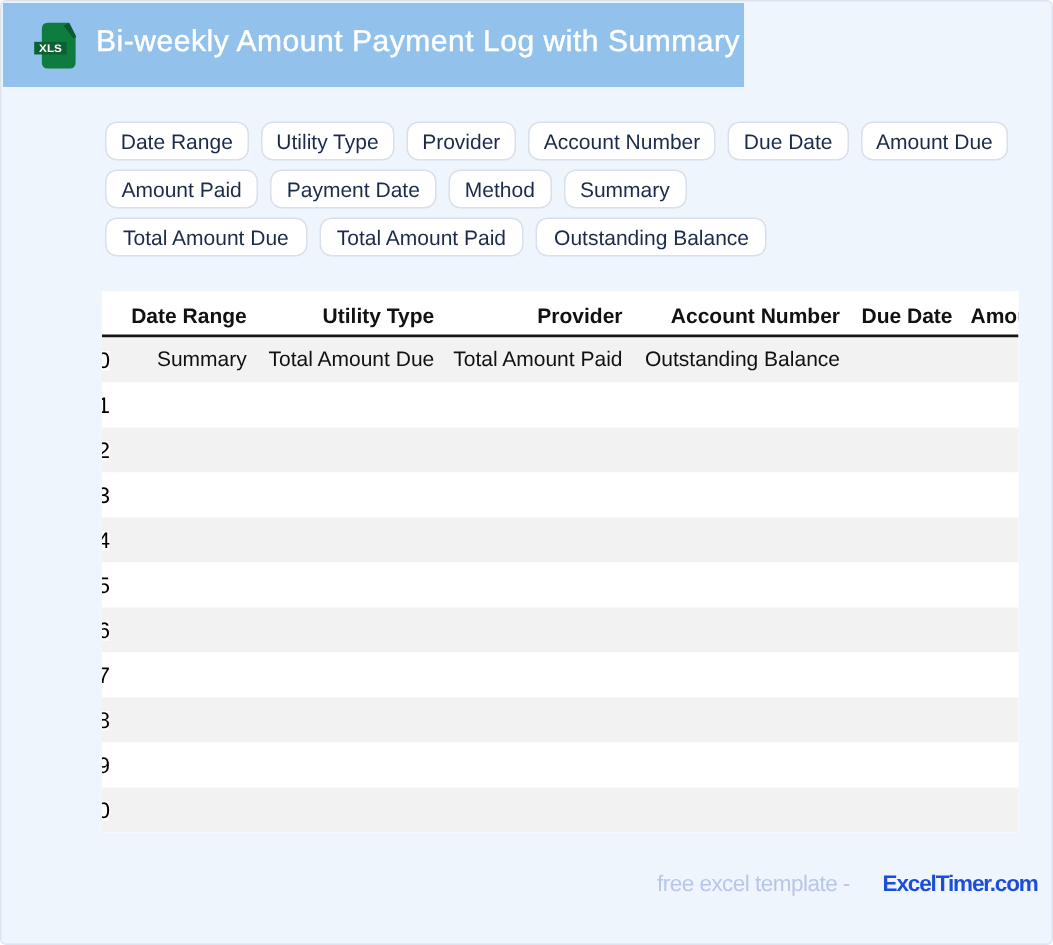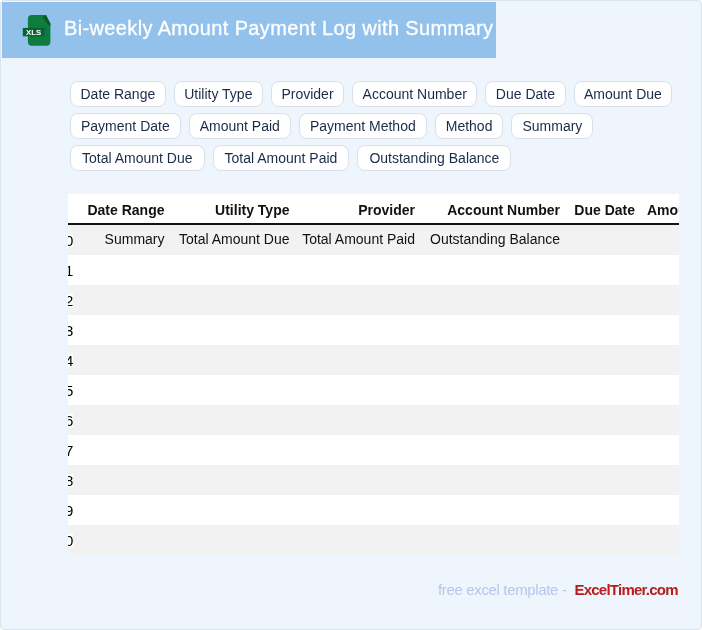--- a/index.html
+++ b/index.html
@@ -11,21 +11,21 @@
 .chips1 .chip{padding:0 9.5px}
 .chips3 .chip{padding:0 11px}
 .chip{height:26px;box-sizing:border-box;border:1px solid #d9e0ea;border-radius:8px;background:#fff;padding:0 10px;font-size:14px;line-height:24px;color:#1c2b4a;white-space:nowrap}
 .tbl{position:absolute;left:67px;top:193px;width:611px;height:361px;background:#fff;overflow:hidden}
 .thead{position:absolute;left:0;top:0;width:611px;height:28.5px;border-bottom:2px solid #141414;background:#fff}
 .row{position:absolute;left:0;width:611px;height:30px}
 .hc{position:absolute;font-weight:bold;font-size:14px;line-height:14px;top:9px;color:#111;white-space:nowrap}
 .dc{position:absolute;font-size:14px;line-height:14px;top:7px;color:#111;white-space:nowrap}
 .dig{position:absolute;right:605.7px;font-size:15px;line-height:13px;background:#fff;color:#000}
 .foot{position:absolute;left:437px;top:579.5px;font-size:15px;letter-spacing:-.35px;color:#b7c6ea;white-space:nowrap}
-.foot b{letter-spacing:-.75px;color:#b91c1c;margin-left:4px}
+.foot b{letter-spacing:-.75px;color:#1d4ed8;margin-left:18px}
 </style>
 </head>
 <body>
 <div class="card">
   <div class="hdr">
     <svg style="position:absolute;left:0;top:0" width="56" height="56" viewBox="0 0 56 56">
       <path d="M 29.9,13.1 H 44 L 48.4,21.7 V 39.7 Q 48.4,43.7 44.4,43.7 H 29.9 Q 25.9,43.7 25.9,39.7 V 17.1 Q 25.9,13.1 29.9,13.1 Z" fill="#0e7b3f"></path>
       <polygon points="40.3,15.1 44.1,13.15 48.4,21.6 48.4,23.4 46.8,23.4" fill="#095a2d"></polygon>
       <rect x="20.8" y="25.9" width="21.7" height="8.4" fill="#0b6132"></rect>
       <text x="31.65" y="32.6" font-size="7.2" font-weight="bold" fill="#fff" text-anchor="middle" textLength="15.2" lengthAdjust="spacingAndGlyphs">XLS</text>
@@ -35,23 +35,22 @@
 
   <div class="chips chips1" style="top:80px">
       <span class="chip">Date Range</span>
       <span class="chip">Utility Type</span>
       <span class="chip">Provider</span>
       <span class="chip">Account Number</span>
       <span class="chip">Due Date</span>
       <span class="chip">Amount Due</span>
     </div>
   <div class="chips" style="top:112px">
+      <span class="chip">Amount Paid</span>
       <span class="chip">Payment Date</span>
-      <span class="chip">Amount Paid</span>
-      <span class="chip">Payment Method</span>
       <span class="chip">Method</span>
       <span class="chip">Summary</span>
     </div>
   <div class="chips chips3" style="top:144px">
       <span class="chip">Total Amount Due</span>
       <span class="chip">Total Amount Paid</span>
       <span class="chip">Outstanding Balance</span>
     </div>
 
   <div class="tbl">

